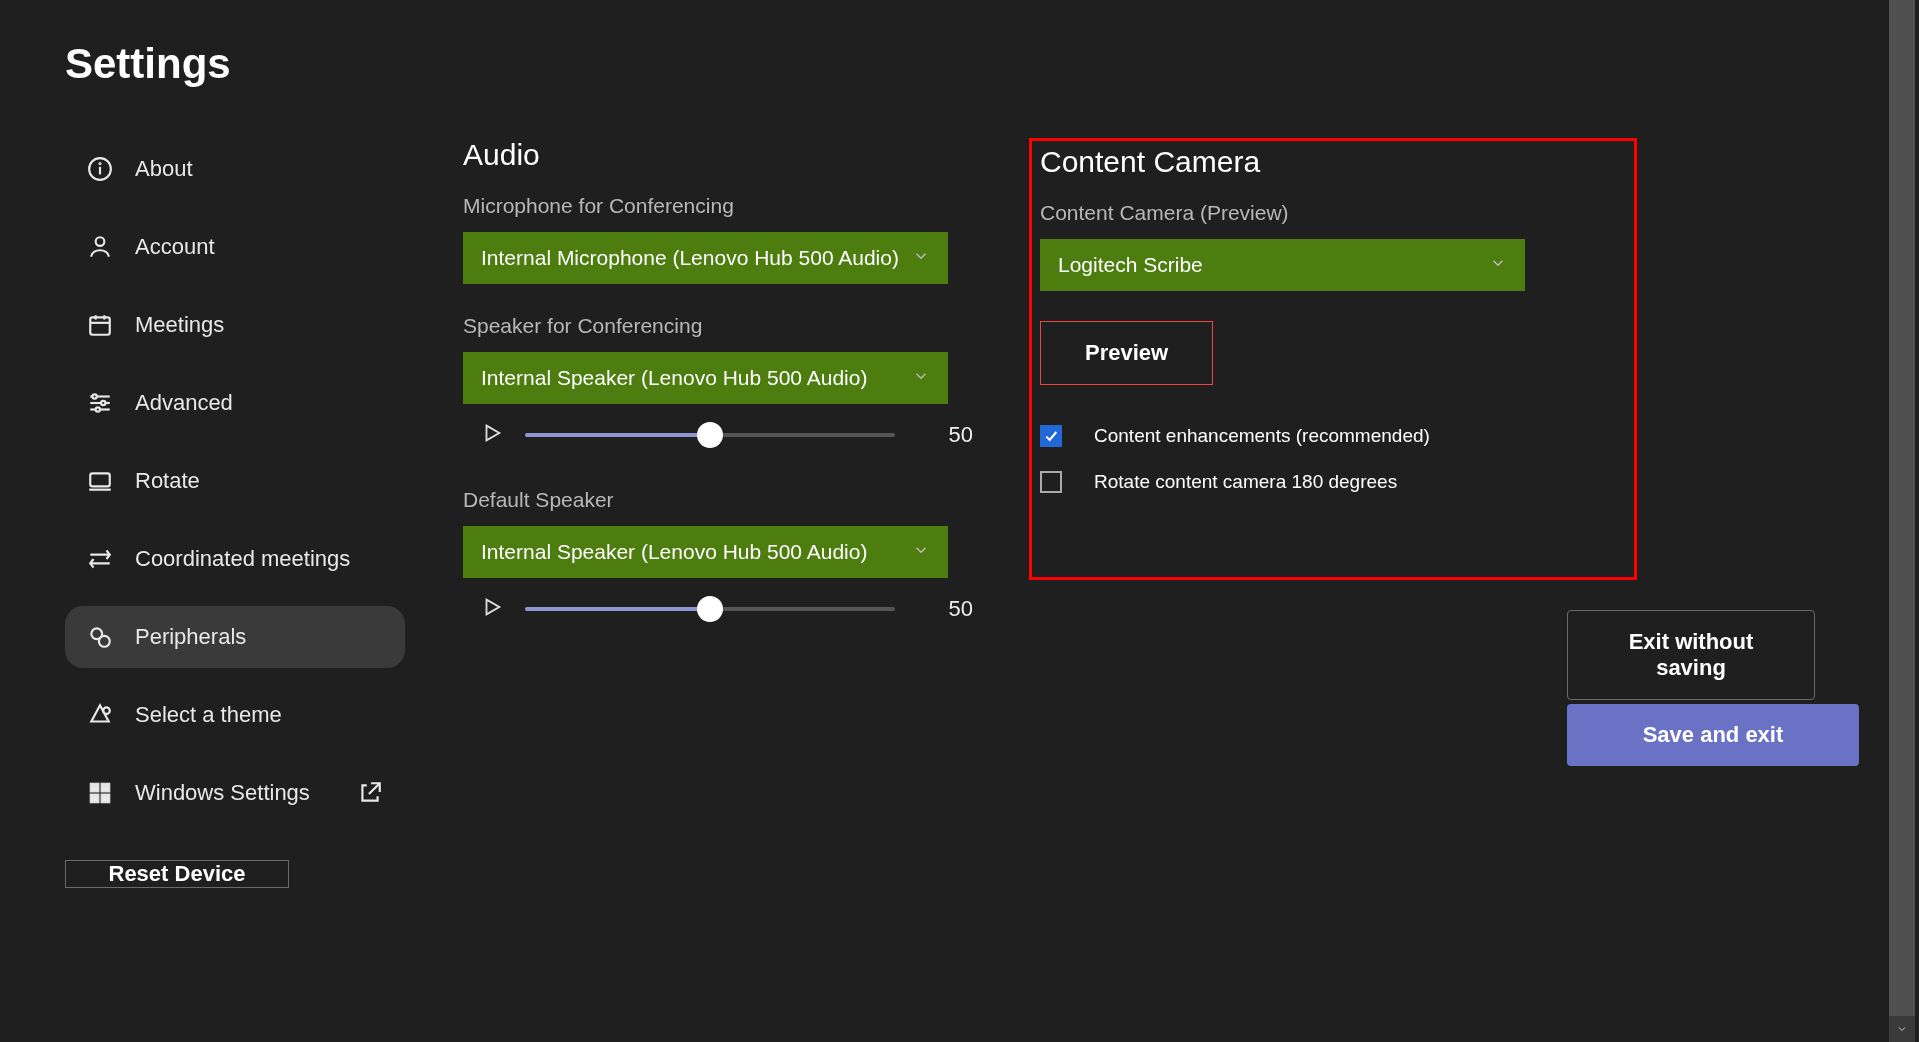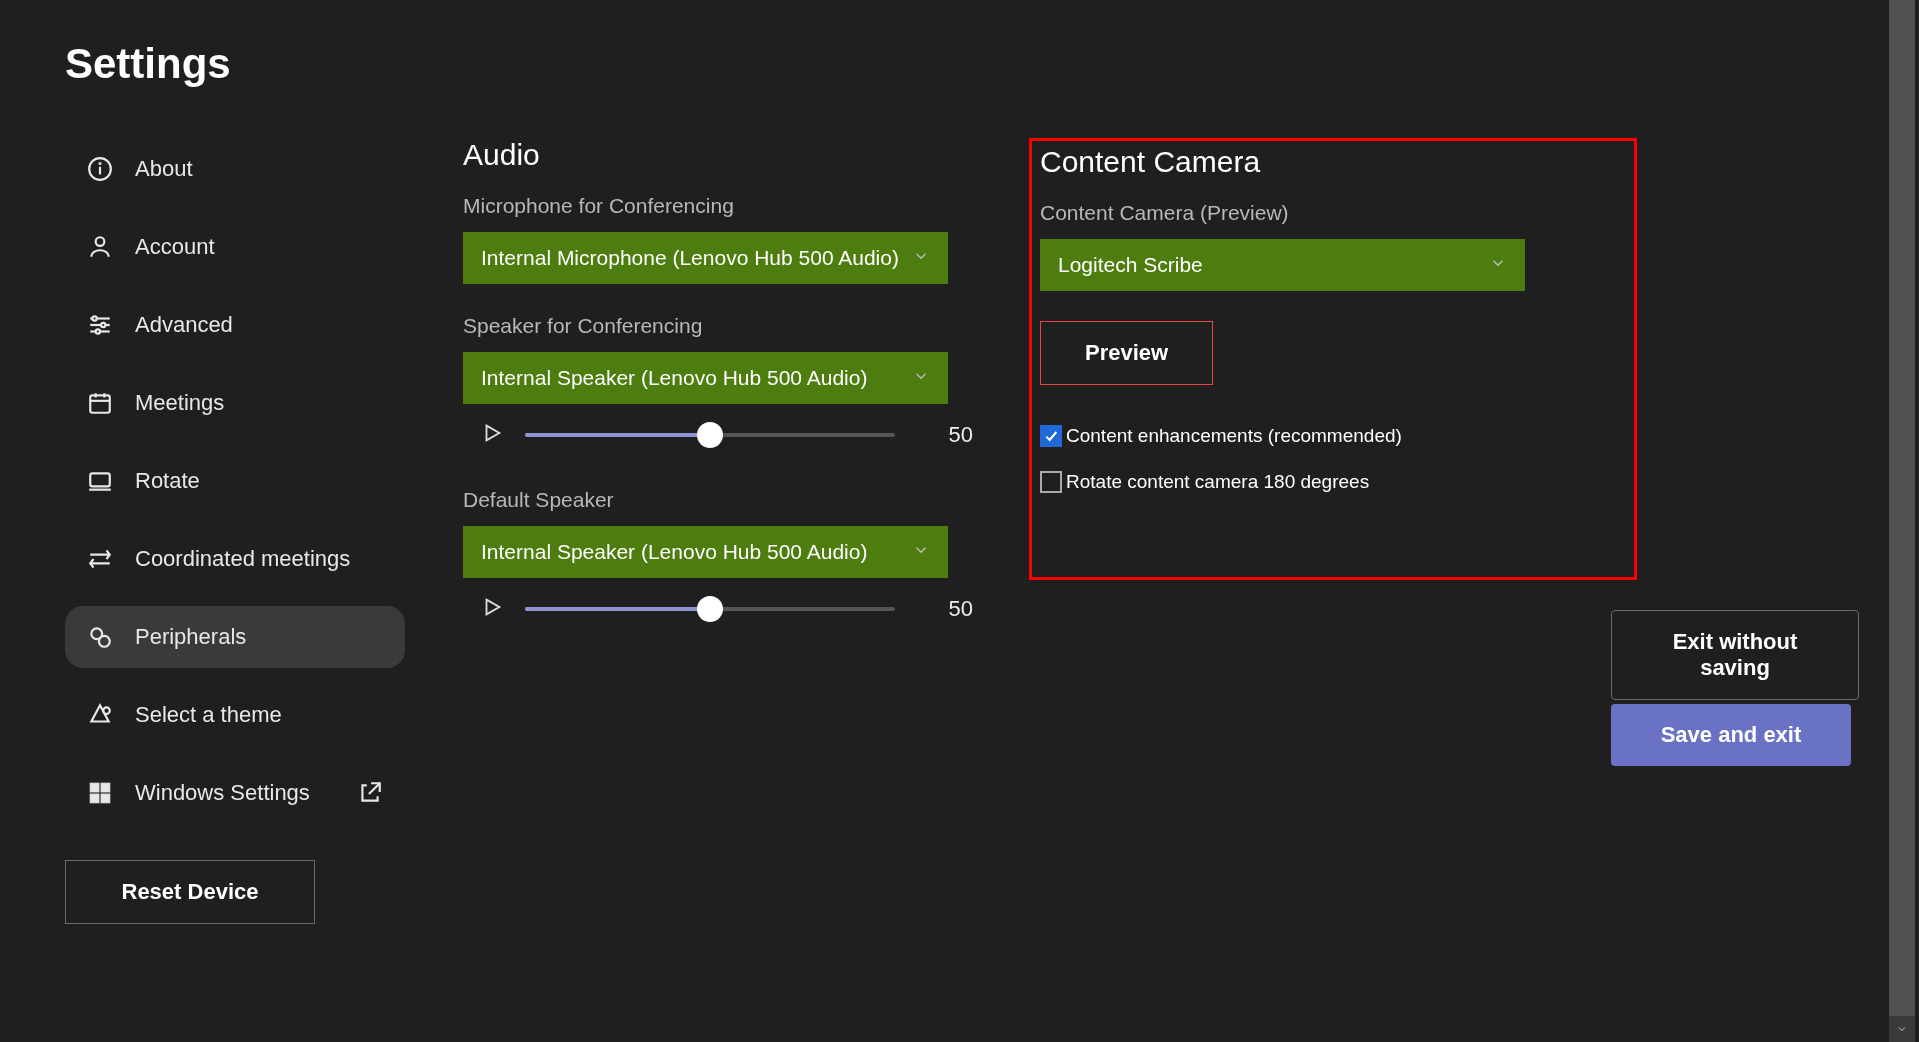--- a/index.html
+++ b/index.html
@@ -58,23 +58,23 @@
   .sidebar-item .ext-icon {
     margin-left: auto;
   }
   .reset-btn {
     margin-top: 20px;
     border: 1px solid #6a6a6a;
     background: transparent;
     color: #fff;
     font-size: 22px;
     font-weight: 600;
-    padding: 18px 40px;
-    cursor: pointer;
-    width: 250px;
+    padding: 0 40px;
+    cursor: pointer;
+    width: 224px;
     font-family: inherit;
   }
   .main {
     display: flex;
     gap: 56px;
     padding-left: 58px;
   }
   .col-audio { width: 510px; }
   .col-camera {
     width: 608px;
@@ -148,21 +148,21 @@
     font-size: 22px;
     font-weight: 600;
     padding: 18px 44px;
     cursor: pointer;
     margin-bottom: 40px;
     font-family: inherit;
   }
   .checkbox-row {
     display: flex;
     align-items: center;
-    gap: 4px;
+    gap: 32px;
     font-size: 19px;
     margin-bottom: 24px;
     cursor: pointer;
   }
   .checkbox {
     width: 22px;
     height: 22px;
     border: 2px solid #aaa;
     display: flex;
     align-items: center;
@@ -193,21 +193,21 @@
   .btn-exit {
     background: transparent;
     border: 1px solid #6a6a6a;
     color: #fff;
     width: 248px;
   }
   .btn-save {
     background: #6a72c5;
     border: none;
     color: #fff;
-    width: 240px;
+    width: 292px;
   }
   .scrollbar {
     position: absolute;
     right: 4px;
     top: 0;
     bottom: 0;
     width: 26px;
     background: #505050;
   }
   .scrollbar-down {
@@ -248,41 +248,41 @@
               <circle cx="12" cy="7" r="4"></circle>
               <path d="M4 21c0-4 4-6 8-6s8 2 8 6"></path>
             </svg>
         </span>
         <span>Account</span>
       </div>
 
       <div class="sidebar-item">
         <span class="icon">
           <svg viewBox="0 0 24 24" fill="none" stroke-width="2">
+              <rect x="3" y="5" width="18" height="16" rx="2"></rect>
+              <line x1="3" y1="10" x2="21" y2="10"></line>
+              <line x1="8" y1="3" x2="8" y2="7"></line>
+              <line x1="16" y1="3" x2="16" y2="7"></line>
+            </svg>
+        </span>
+        <span>Meetings</span>
+      </div>
+
+      <div class="sidebar-item">
+        <span class="icon">
+          <svg viewBox="0 0 24 24" fill="none" stroke-width="2">
               <line x1="3" y1="6" x2="21" y2="6"></line>
               <line x1="3" y1="12" x2="21" y2="12"></line>
               <line x1="3" y1="18" x2="21" y2="18"></line>
               <circle cx="7" cy="6" r="2" fill="#1f1f1f"></circle>
               <circle cx="15" cy="12" r="2" fill="#1f1f1f"></circle>
               <circle cx="10" cy="18" r="2" fill="#1f1f1f"></circle>
             </svg>
         </span>
         <span>Advanced</span>
-      </div>
-
-      <div class="sidebar-item">
-        <span class="icon">
-          <svg viewBox="0 0 24 24" fill="none" stroke-width="2">
-              <rect x="3" y="5" width="18" height="16" rx="2"></rect>
-              <line x1="3" y1="10" x2="21" y2="10"></line>
-              <line x1="8" y1="3" x2="8" y2="7"></line>
-              <line x1="16" y1="3" x2="16" y2="7"></line>
-            </svg>
-        </span>
-        <span>Meetings</span>
       </div>
 
       <div class="sidebar-item">
         <span class="icon">
           <svg viewBox="0 0 24 24" fill="none" stroke-width="2">
               <rect x="3" y="5" width="18" height="12" rx="2"></rect>
               <line x1="2" y1="20" x2="22" y2="20"></line>
             </svg>
         </span>
         <span>Rotate</span>

